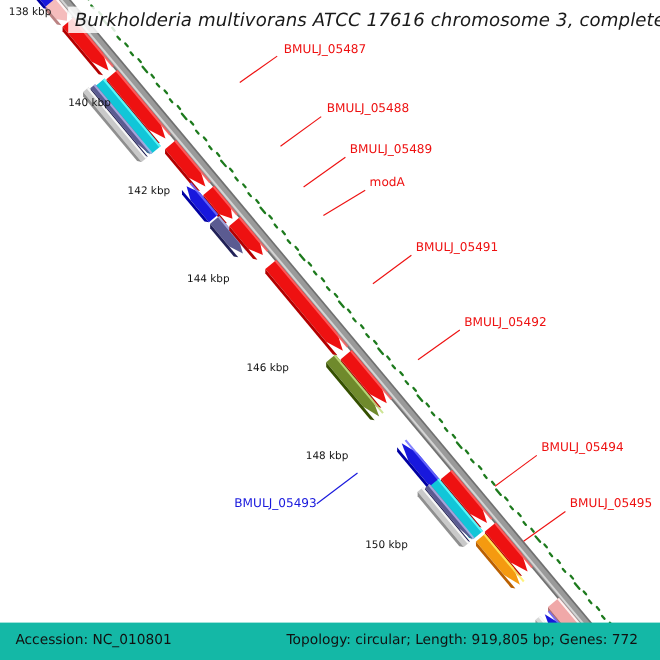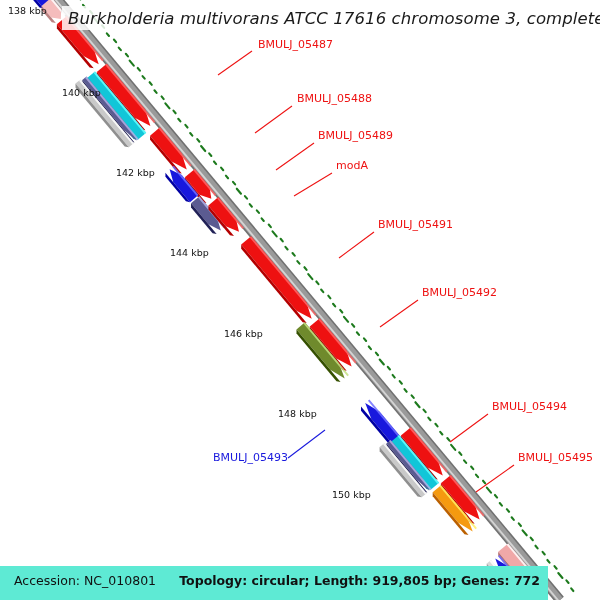--- a/index.html
+++ b/index.html
@@ -43,40 +43,39 @@
     color: #1a1a1a;
     white-space: nowrap;
     letter-spacing: 0.1px;
   }
 
   
   #status-bar {
     position: absolute;
     left: 0;
     bottom: 0;
-    width: 548px;
+    width: 600px;
     height: 34px;
-    background: #5eead4;
+    background: #14b8a6;
   }
   #accession {
     position: absolute;
     left: 14px;
     top: 7px;
     font-size: 12.5px;
     color: #111;
     white-space: nowrap;
   }
   #genome-stats {
     position: absolute;
-    right: 8px;
+    right: 20px;
     top: 7px;
     font-size: 12.5px;
     color: #111;
     white-space: nowrap;
-    font-weight: bold;
   }
 
   
   .ruler-label {
     font-family: "DejaVu Sans", sans-serif;
     font-size: 9.5px;
     fill: #111111;
   }
   .gene-label-fwd {
     font-family: "DejaVu Sans", sans-serif;

